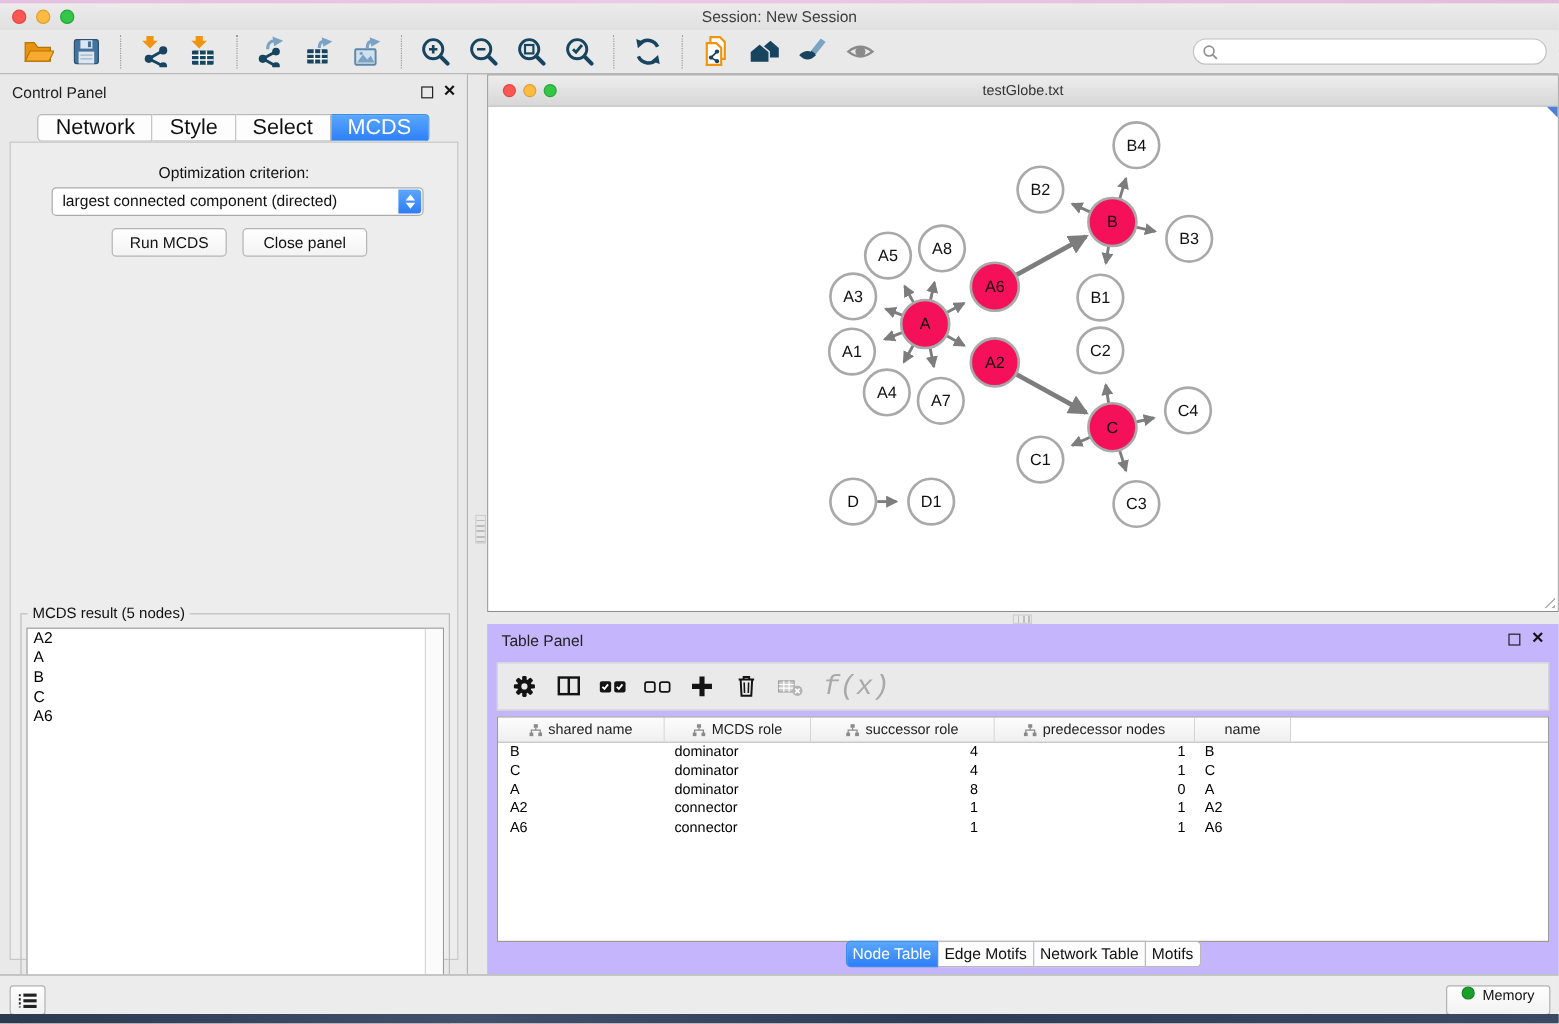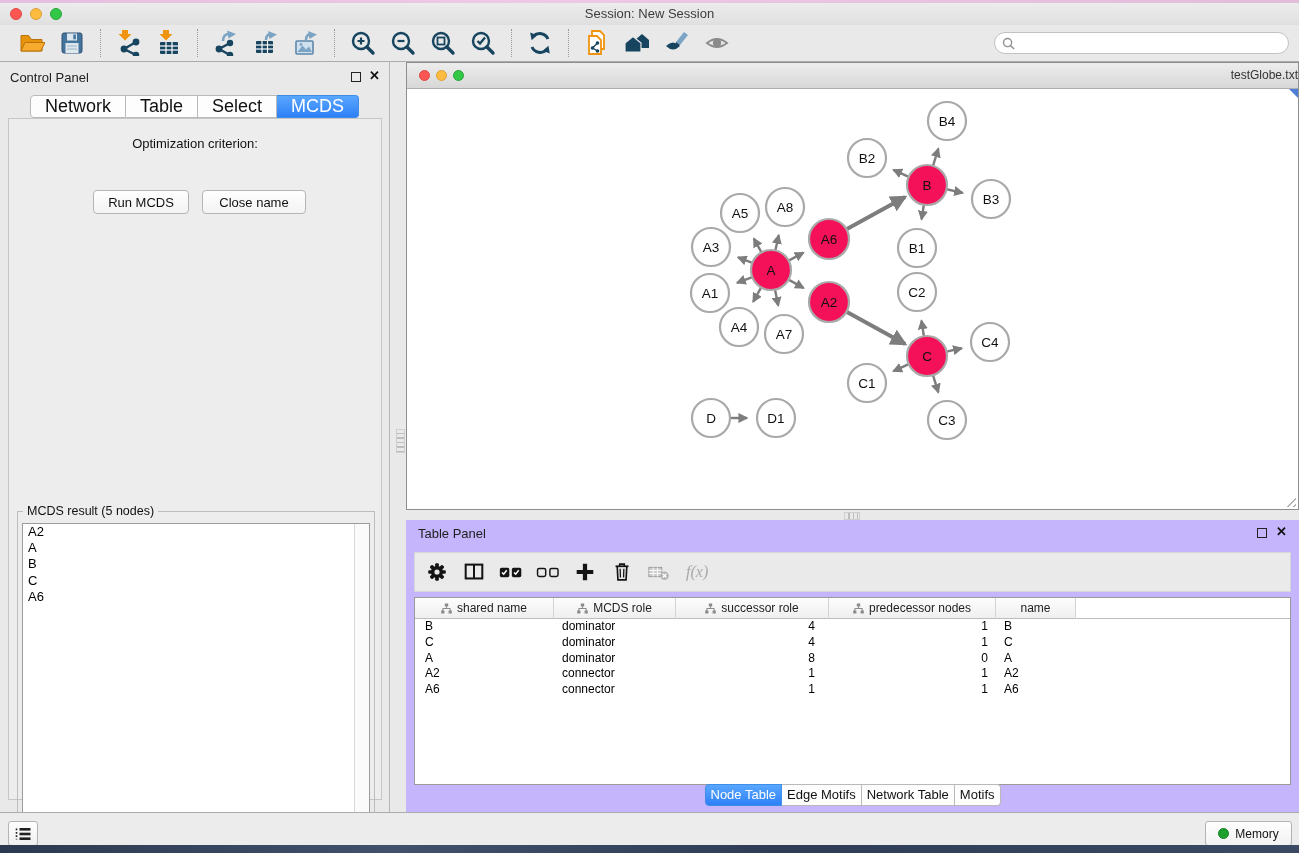--- a/index.html
+++ b/index.html
@@ -70,41 +70,41 @@
   .vgrip { position:absolute; left:396px; top:429px; width:9px; height:24px;
     background:repeating-linear-gradient(#e9e9e9 0 3px, #bdbdbd 3px 4.5px); border:1px solid #cfcfcf; }
   .hgrip { position:absolute; left:844px; top:512px; width:16px; height:8px;
     background:repeating-linear-gradient(90deg,#e9e9e9 0 3px, #bdbdbd 3px 4.5px); border:1px solid #cfcfcf; }
 
   
   .net-window { position:absolute; left:406px; top:62px; width:893px; height:448px;
     border:1px solid #8e8e8e; background:#fff; }
   .net-titlebar { position:absolute; top:0; left:0; right:0; height:26px;
     background:linear-gradient(#ededed,#d7d7d7); border-bottom:1px solid #aeaeae; }
-  .net-titlebar .title { position:absolute; left:0; right:0; top:5px; text-align:right; font-size:12px; color:#333; }
+  .net-titlebar .title { position:absolute; left:0; right:0; top:5px; text-align:center; font-size:12px; color:#333; }
   .net-titlebar .tl { top:7px; width:11px; height:11px; }
   .net-titlebar .tl.red { left:12px; } .net-titlebar .tl.yellow { left:29px; } .net-titlebar .tl.green { left:46px; }
   .net-canvas { position:absolute; top:26px; left:0; right:0; bottom:0; background:#fff; }
   .corner-tri { position:absolute; top:0; right:0; width:0; height:0;
     border-top:9px solid #4d7fd6; border-left:9px solid transparent; }
   .resize-grip { position:absolute; right:2px; bottom:2px; width:13px; height:13px;
     background:repeating-linear-gradient(135deg, transparent 0 3px, #b2b2b2 3px 4.4px);
     clip-path:polygon(100% 0, 100% 100%, 0 100%); }
 
   .graph-label { font-size:13.5px; fill:#111; }
 
   
   .table-panel { position:absolute; left:406px; top:520px; width:893px; height:292px; background:#c4b5fd; }
   .table-panel .float-icon { right:32px; top:8px; }
   .table-panel .close-icon { right:12px; top:5px; }
   .tp-header-text { position:absolute; left:12px; top:6px; font-size:13px; color:#222; }
   .tp-toolbar { position:absolute; left:8px; top:32px; right:8px; height:40px; display:flex; align-items:center;
     gap:13px; padding-left:10px; border:1px solid #d6d6d6; background:#eaeaea; }
   .tp-icon { width:24px; height:24px; flex:0 0 auto; }
-  .fx { font-size:16px; color:#a9a9a9; font-family:Liberation Serif, serif; font-style:italic; margin-left:2px; }
+  .fx { font-size:23px; color:#a9a9a9; font-family:Liberation Mono, monospace; font-style:italic; margin-left:2px; }
 
   .data-table { position:absolute; left:8px; top:77px; width:877px; height:188px; background:#fff;
     border:1px solid #9a9a9a; overflow:hidden; }
   .dt-header { display:flex; height:21px; }
   .dt-th { background:linear-gradient(#fdfdfd,#efefef); border-right:1px solid #d4d4d4; border-bottom:1px solid #bdbdbd;
     font-size:12px; color:#222; display:flex; align-items:center; justify-content:center; gap:5px; }
   .dt-header .spacer { flex:1; border-bottom:1px solid #bdbdbd; background:#fff; }
   .dt-row { display:flex; height:15.8px; }
   .dt-td { font-size:12px; color:#000; line-height:15.8px; white-space:nowrap; overflow:hidden; }
 
@@ -113,21 +113,21 @@
     border:1px solid #b9b9b9; border-left:none; color:#111; }
   .tp-tab:first-child { border-left:1px solid #b9b9b9; border-radius:4px 0 0 4px; }
   .tp-tab:last-child { border-radius:0 4px 4px 0; }
   .tp-tab.active { background:linear-gradient(#59a7ff,#2e80f7); border-color:#3e8ee8; color:#fff; }
 
   
   .status-bar { position:absolute; left:0; top:812px; width:100%; height:33px; background:#ececec; border-top:1px solid #ababab; }
   .list-button { position:absolute; left:8px; top:8px; width:30px; height:25px; background:linear-gradient(#fefefe,#f0f0f0);
     border:1px solid #b3b3b3; border-radius:3px; display:flex; align-items:center; justify-content:center; }
   .memory-button { position:absolute; right:7px; top:8px; width:87px; height:25px; background:linear-gradient(#fefefe,#f2f2f2);
-    border:1px solid #b3b3b3; border-radius:3px; display:flex; align-items:center; justify-content:center; gap:6px;
+    border:1px solid #b3b3b3; border-radius:3px; display:flex; align-items:flex-start; justify-content:center; gap:6px;
     font-size:12px; color:#111; }
   .memory-dot { width:11px; height:11px; border-radius:50%; background:#1ca02c; border:1px solid #158223; }
   .desktop-strip-bottom { position:absolute; top:845px; left:0; width:100%; height:8px;
     background:linear-gradient(90deg,#2b3950,#41516b 30%,#2e3d55 60%,#3a4a63); }
 </style>
 </head>
 <body>
 
 <div class="desktop-strip-top"></div>
 <div class="titlebar">
@@ -249,28 +249,35 @@
     <input type="text" placeholder="" style="">
   </div>
 </div>
 
 <div class="control-panel">
   <div class="panel-header-text">Control Panel</div>
   <span class="float-icon"></span>
   <span class="close-icon">✕</span>
   <div class="cp-tabs" id="cp-tabs">
       <div class="cp-tab">Network</div>
-      <div class="cp-tab">Table</div>
+      <div class="cp-tab">Style</div>
       <div class="cp-tab">Select</div>
       <div class="cp-tab active">MCDS</div>
     </div>
   <div class="cp-content">
     <div class="opt-label">Optimization criterion:</div>
+    <div class="criterion-select">
+      <span>largest connected component (directed)</span>
+      <span class="stepper">
+          <span class="up"></span>
+          <span class="dn"></span>
+        </span>
+    </div>
     <button class="cp-btn btn-run">Run MCDS</button>
-    <button class="cp-btn btn-close">Close name</button>
+    <button class="cp-btn btn-close">Close panel</button>
     <div class="result-fieldset">
       <span class="result-legend">MCDS result (5 nodes)</span>
       <div class="result-list" id="result-list">
         <div class="result-scrollbar"></div>
       <div class="result-item">A2</div>
           <div class="result-item">A</div>
           <div class="result-item">B</div>
           <div class="result-item">C</div>
           <div class="result-item">A6</div>
         </div>

